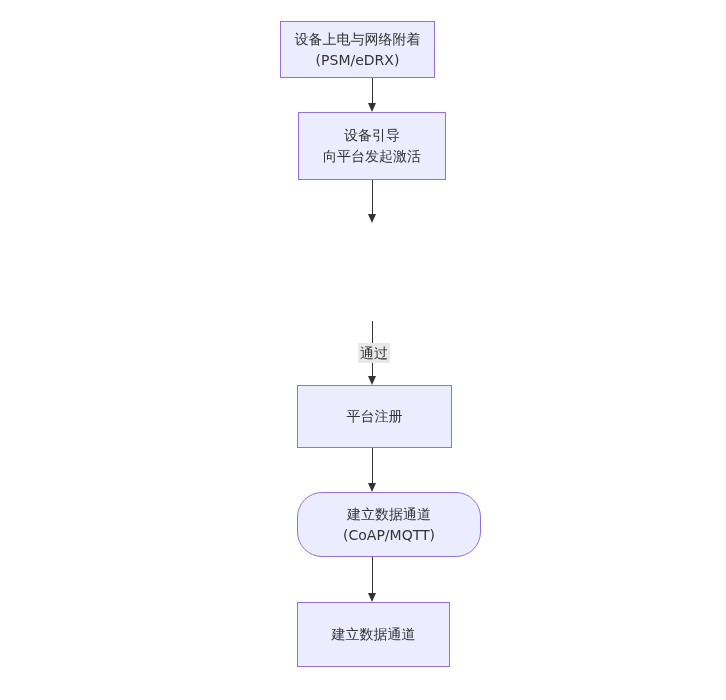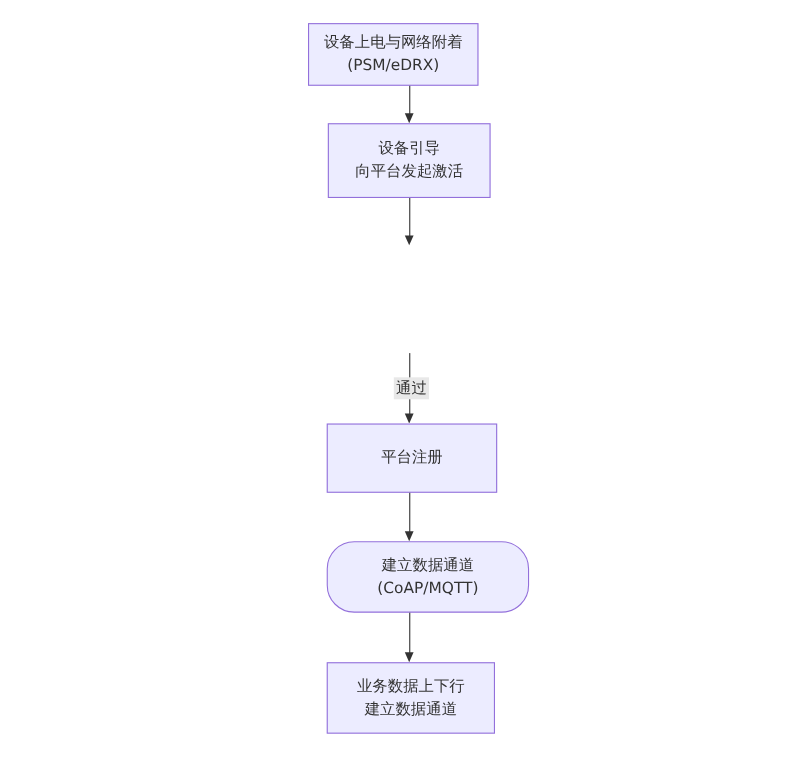--- a/index.html
+++ b/index.html
@@ -135,17 +135,16 @@
     <div>建立数据通道</div>
     <div>(CoAP/MQTT)</div>
   </div>
 
   <div class="arrow" style="left:372px;top:557px;height:45px;">
     <div class="arrow-line"></div>
     <div class="arrow-head"></div>
   </div>
 
   <div class="node" style="left:297px;top:602px;width:153px;height:65px;">
-    <div>业务数据上下行</div>
     <div>建立数据通道</div>
   </div>
 
 </div>
 
 </body></html>

